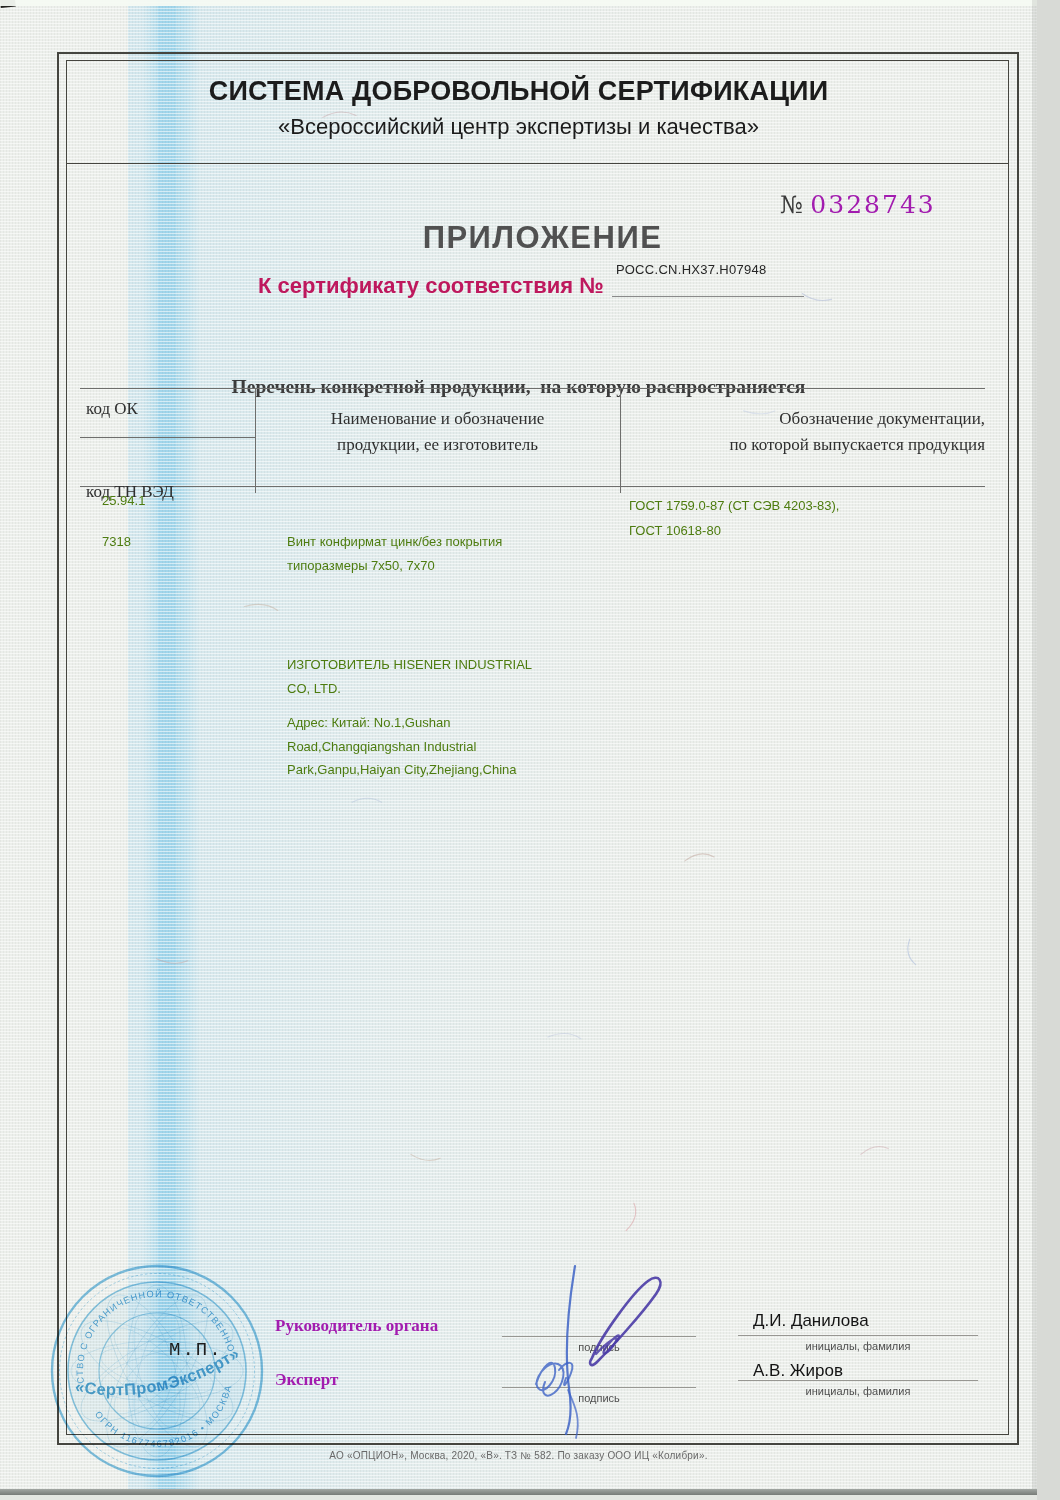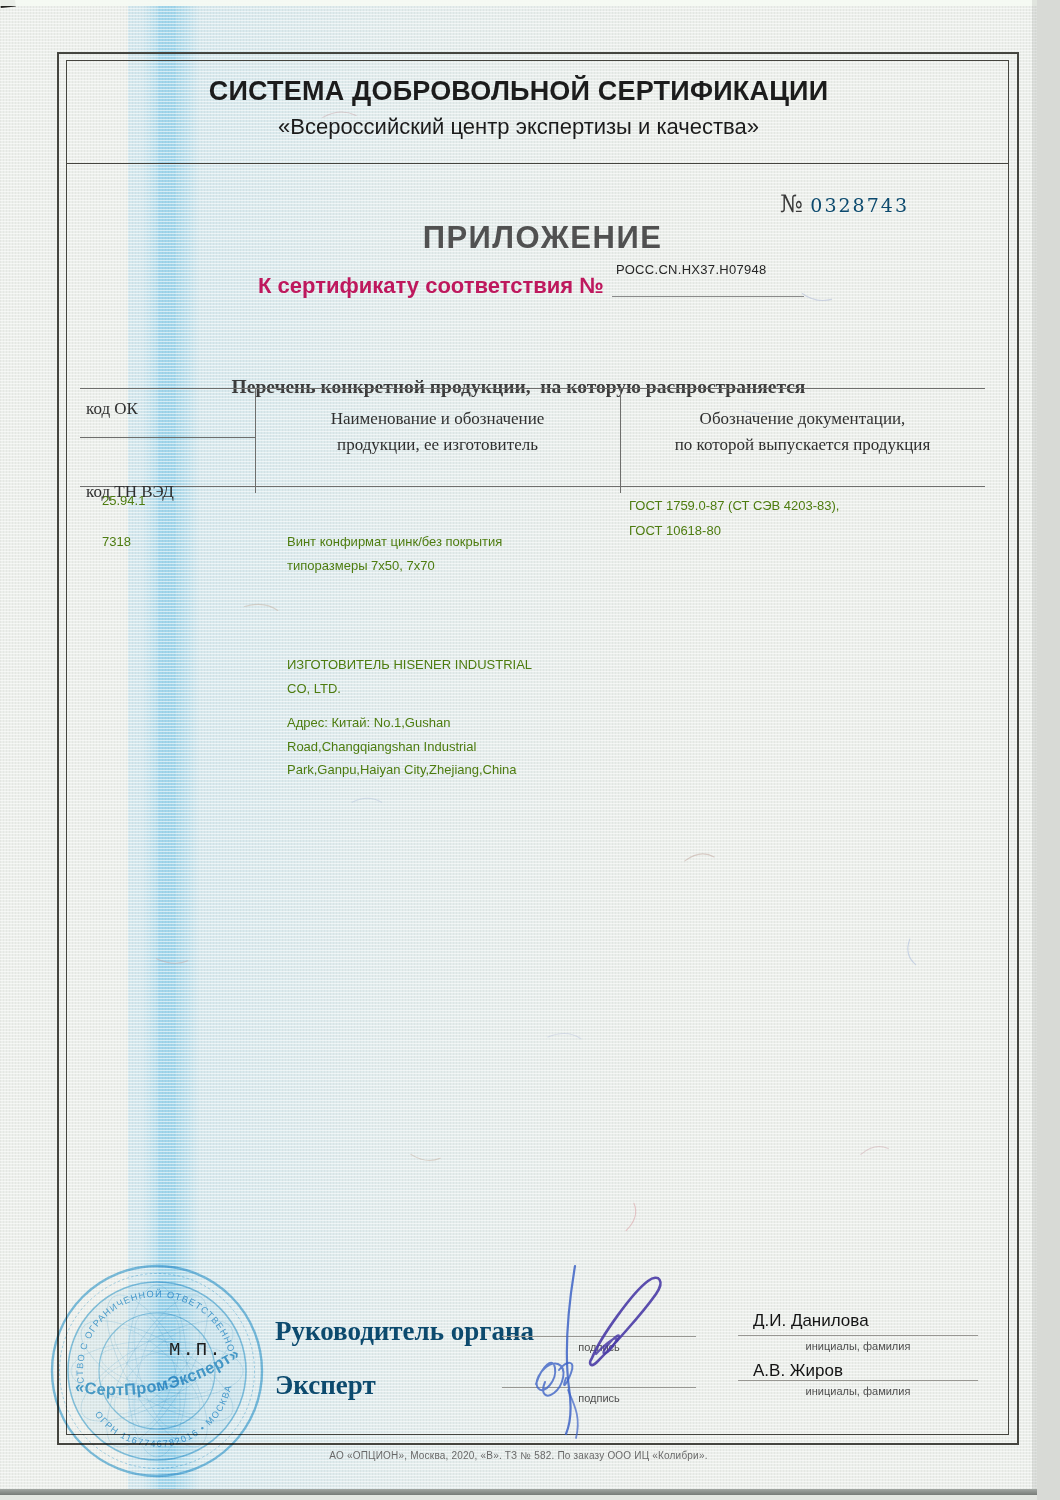--- a/index.html
+++ b/index.html
@@ -36,51 +36,51 @@
   .frame-inner{position:absolute;left:66px;top:60px;width:941px;height:1373px;
     border:1.5px solid #45453f;}
   .header-rule{position:absolute;left:67px;width:941px;top:163px;border-top:1.5px solid #45453f;}
   
   .org-title{position:absolute;left:0;width:100%;top:76px;text-align:center;
     font-weight:bold;font-size:27px;color:#1c1c1c;letter-spacing:.2px;}
   .org-subtitle{position:absolute;left:0;width:100%;top:114px;text-align:center;
     font-size:22px;color:#1b1b1b;}
   .doc-number{position:absolute;left:780px;top:190px;font-family:"DejaVu Serif",serif;
     font-size:24px;color:#3a3a3a;white-space:nowrap;}
-  .doc-number .num{color:#0c4a6e;font-size:19px;letter-spacing:2px;}
+  .doc-number .num{color:#a21caf;font-size:25px;letter-spacing:2px;}
   .doc-title{position:absolute;left:0;width:100%;top:220px;text-align:center;
     font-weight:bold;font-size:31px;color:#515151;letter-spacing:1.5px;padding-left:24px;}
   .cert-label{position:absolute;left:258px;top:273px;font-weight:bold;font-size:22px;color:#be185d;}
   .cert-value{position:absolute;left:616px;top:262px;font-size:13px;color:#262626;letter-spacing:.3px;}
   .cert-underline{position:absolute;left:612px;top:296px;width:192px;border-bottom:1.3px solid #8a8a8a;}
   .listing{position:absolute;left:0;width:100%;top:324px;text-align:center;
     font-family:"Liberation Serif",serif;font-weight:bold;font-size:19.5px;color:#3c3c3c;
     line-height:25px;white-space:pre;}
   
   .thead{position:absolute;left:80px;top:388px;width:905px;height:97px;
     border-top:1.5px solid #6e6e6c;border-bottom:1.5px solid #6e6e6c;}
   .vline{position:absolute;top:388px;height:105px;width:0;border-left:1.3px solid #6e6e6c;}
   .vline1{left:255px;} .vline2{left:620px;}
   .hline-col1{position:absolute;left:80px;width:175px;top:437px;border-top:1.2px solid #6e6e6c;}
   .th{font-family:"Liberation Serif",serif;color:#2f2f2f;font-size:17px;position:absolute;}
   .th-c1a{left:86px;top:399px;}
   .th-c1b{left:86px;top:450px;margin-top:32px;}
   .th-c2{left:255px;width:365px;top:406px;text-align:center;line-height:26px;}
-  .th-c3{left:620px;width:365px;top:406px;text-align:center;line-height:26px;}
+  .th-c3{left:620px;width:365px;top:406px;text-align:right;line-height:26px;}
   .cell{position:absolute;font-size:13px;color:#4d7c0f;line-height:23.5px;}
   .cell-ok{left:102px;top:489px;}
   .cell-tnved{left:102px;top:530px;}
   .cell-product{left:287px;top:530px;}
   .cell-docs{left:629px;top:493px;line-height:25px;}
   .cell-manuf{left:287px;top:653px;}
   .cell-addr{left:287px;top:711px;}
   .cell div{display:block;}
   
   .sig-label{position:absolute;font-family:"Liberation Serif",serif;font-weight:bold;
-    font-size:27px;color:#0c4a6e;left:275px;}
+    font-size:17px;color:#a21caf;left:275px;}
   .sig-label-head{top:1316px;} .sig-label-expert{top:1370px;}
   .rule{position:absolute;border-bottom:1.2px solid #979792;}
   .sig-line1{left:502px;width:194px;top:1336px;}
   .sig-line2{left:502px;width:194px;top:1387px;}
   .name-line1{left:738px;width:240px;top:1335px;}
   .name-line2{left:738px;width:240px;top:1380px;}
   .cap{position:absolute;font-size:11px;color:#4f4f4f;text-align:center;}
   .cap-sig1{left:502px;width:194px;top:1341px;}
   .cap-sig2{left:502px;width:194px;top:1392px;}
   .cap-name1{left:738px;width:240px;top:1340px;}

